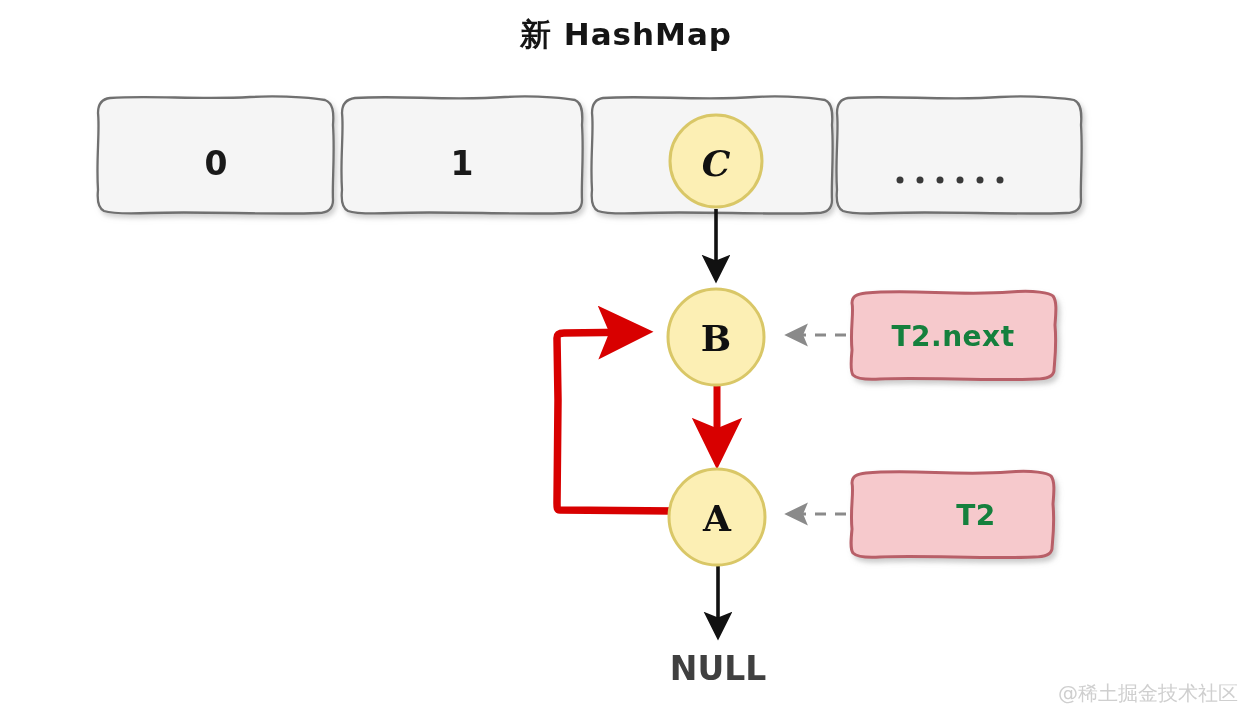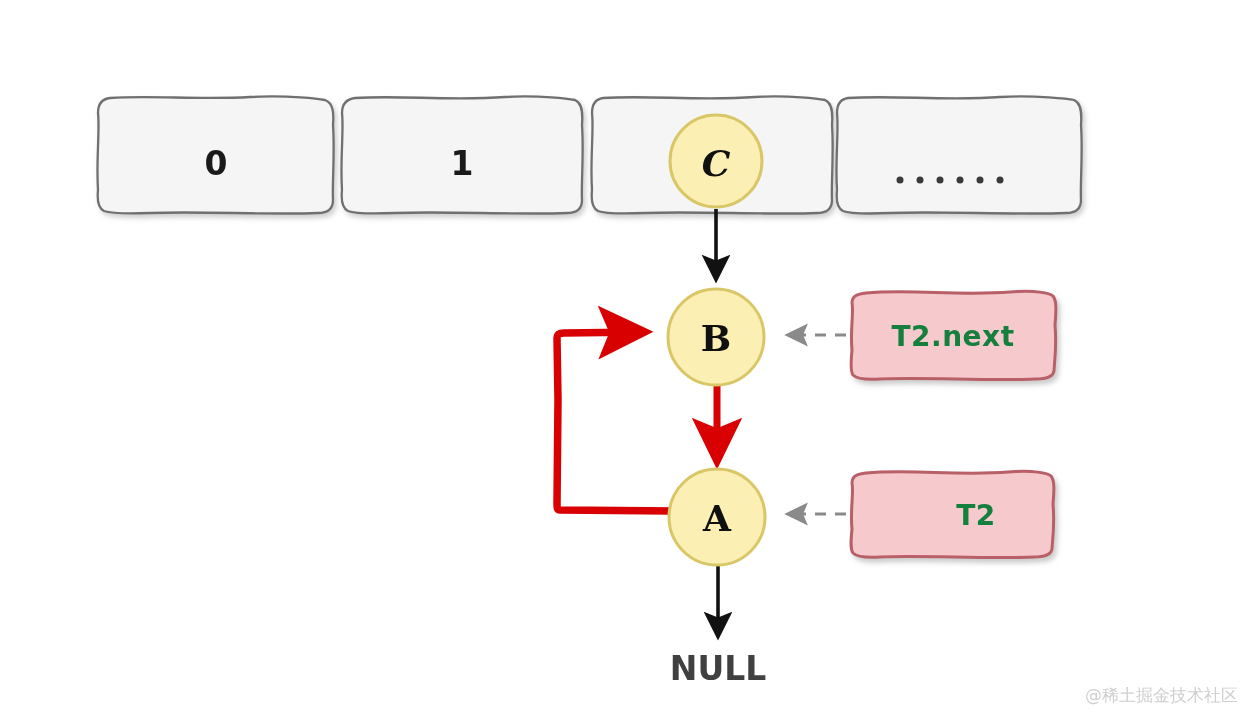--- a/index.html
+++ b/index.html
@@ -75,21 +75,21 @@
     font-weight: bold;
     color: #404040;
     transform: translate(-50%, -50%);
     white-space: nowrap;
   }
   .watermark {
     position: absolute;
     right: 14px;
     bottom: 10px;
     font-family: "DejaVu Sans", sans-serif;
-    font-size: 17px;
+    font-size: 20px;
     color: #cfcfcf;
     white-space: nowrap;
     user-select: none;
   }
   .ellipsis-dots {
     position: absolute;
     transform: translate(-50%, -50%);
     display: flex;
     gap: 13px;
     align-items: center;
@@ -100,20 +100,21 @@
     height: 7px;
     border-radius: 50%;
     background: #3a3a3a;
   }
 </style>
 </head>
 <body>
 
 <div id="stage">
 
+  <div class="diagram-title">新 HashMap</div>
 
   <svg id="diagram-svg" viewBox="0 0 1252 717">
     <defs>
       <marker id="arrow-black" markerWidth="10" markerHeight="10" refX="6.2" refY="4" orient="auto" markerUnits="strokeWidth">
         <path d="M0,0 L8,4 L0,8 L1.6,4 Z" fill="#111111"></path>
       </marker>
       <marker id="arrow-red" markerWidth="9" markerHeight="9" refX="5.6" refY="3.6" orient="auto" markerUnits="strokeWidth">
         <path d="M0,0 L7.4,3.6 L0,7.2 L1.5,3.6 Z" fill="#d80000"></path>
       </marker>
       <marker id="arrow-gray" markerWidth="9" markerHeight="9" refX="5.6" refY="3.6" orient="auto" markerUnits="strokeWidth">

